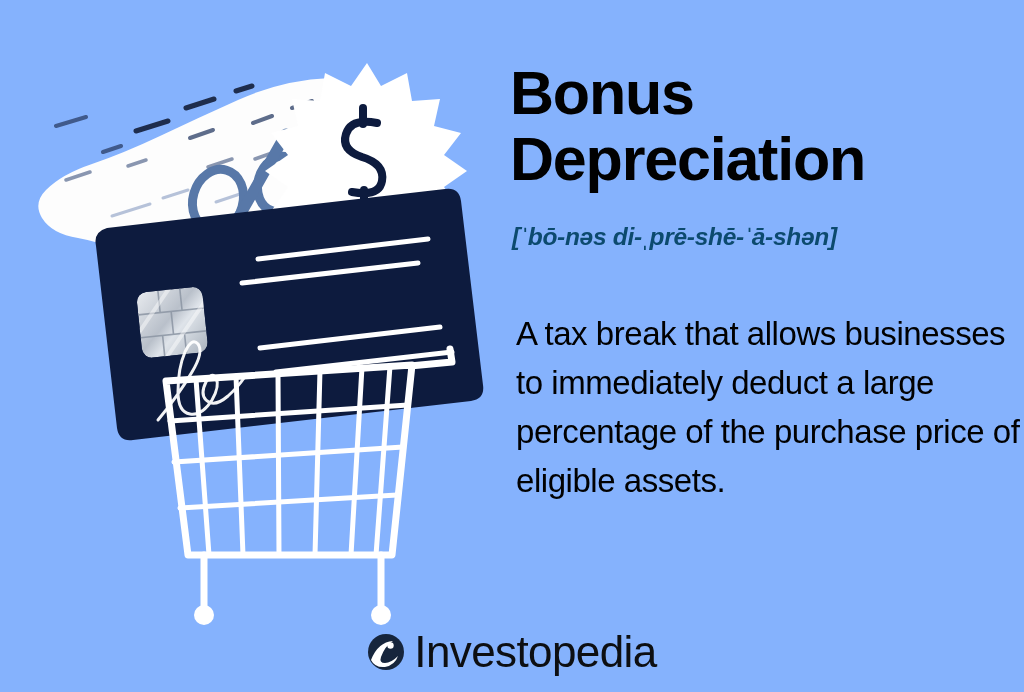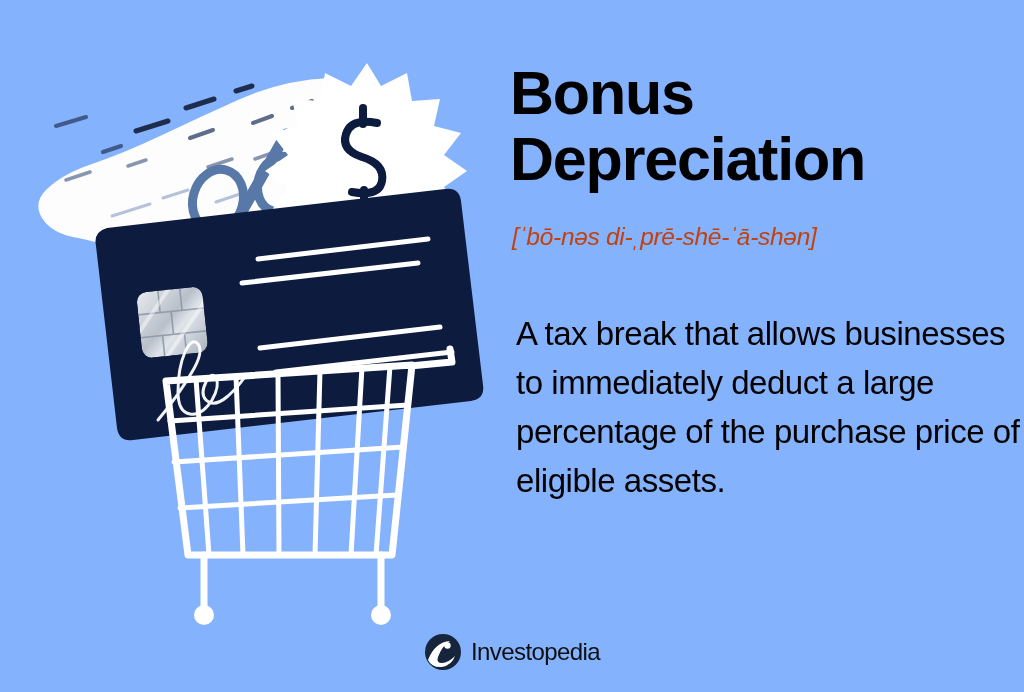--- a/index.html
+++ b/index.html
@@ -51,23 +51,23 @@
   }
   #pron {
     position: absolute;
     left: 2px;
     top: 222px;
     width: 500px;
     margin: 0;
     font-size: 24.5px;
     line-height: 30px;
     font-style: italic;
-    font-weight: 400;
+    font-weight: 700;
     letter-spacing: -0.3px;
-    color: #c2410c;
+    color: #0c4a6e;
   }
   #definition {
     position: absolute;
     left: 2px;
     top: 305px;
     width: 505px;
     margin: 4px;
     font-size: 33px;
     line-height: 49px;
     font-weight: 400;
@@ -81,21 +81,21 @@
     right: 0;
     bottom: 12px;
     height: 56px;
     display: flex;
     align-items: center;
     justify-content: center;
     gap: 9px;
   }
   #logo-mark { display: block; }
   #logo-word {
-    font-size: 24px;
+    font-size: 44px;
     font-weight: 400;
     letter-spacing: -0.6px;
     color: #0d0f12;
     line-height: 1;
   }
 </style>
 </head>
 <body>
 
 <div id="card">

